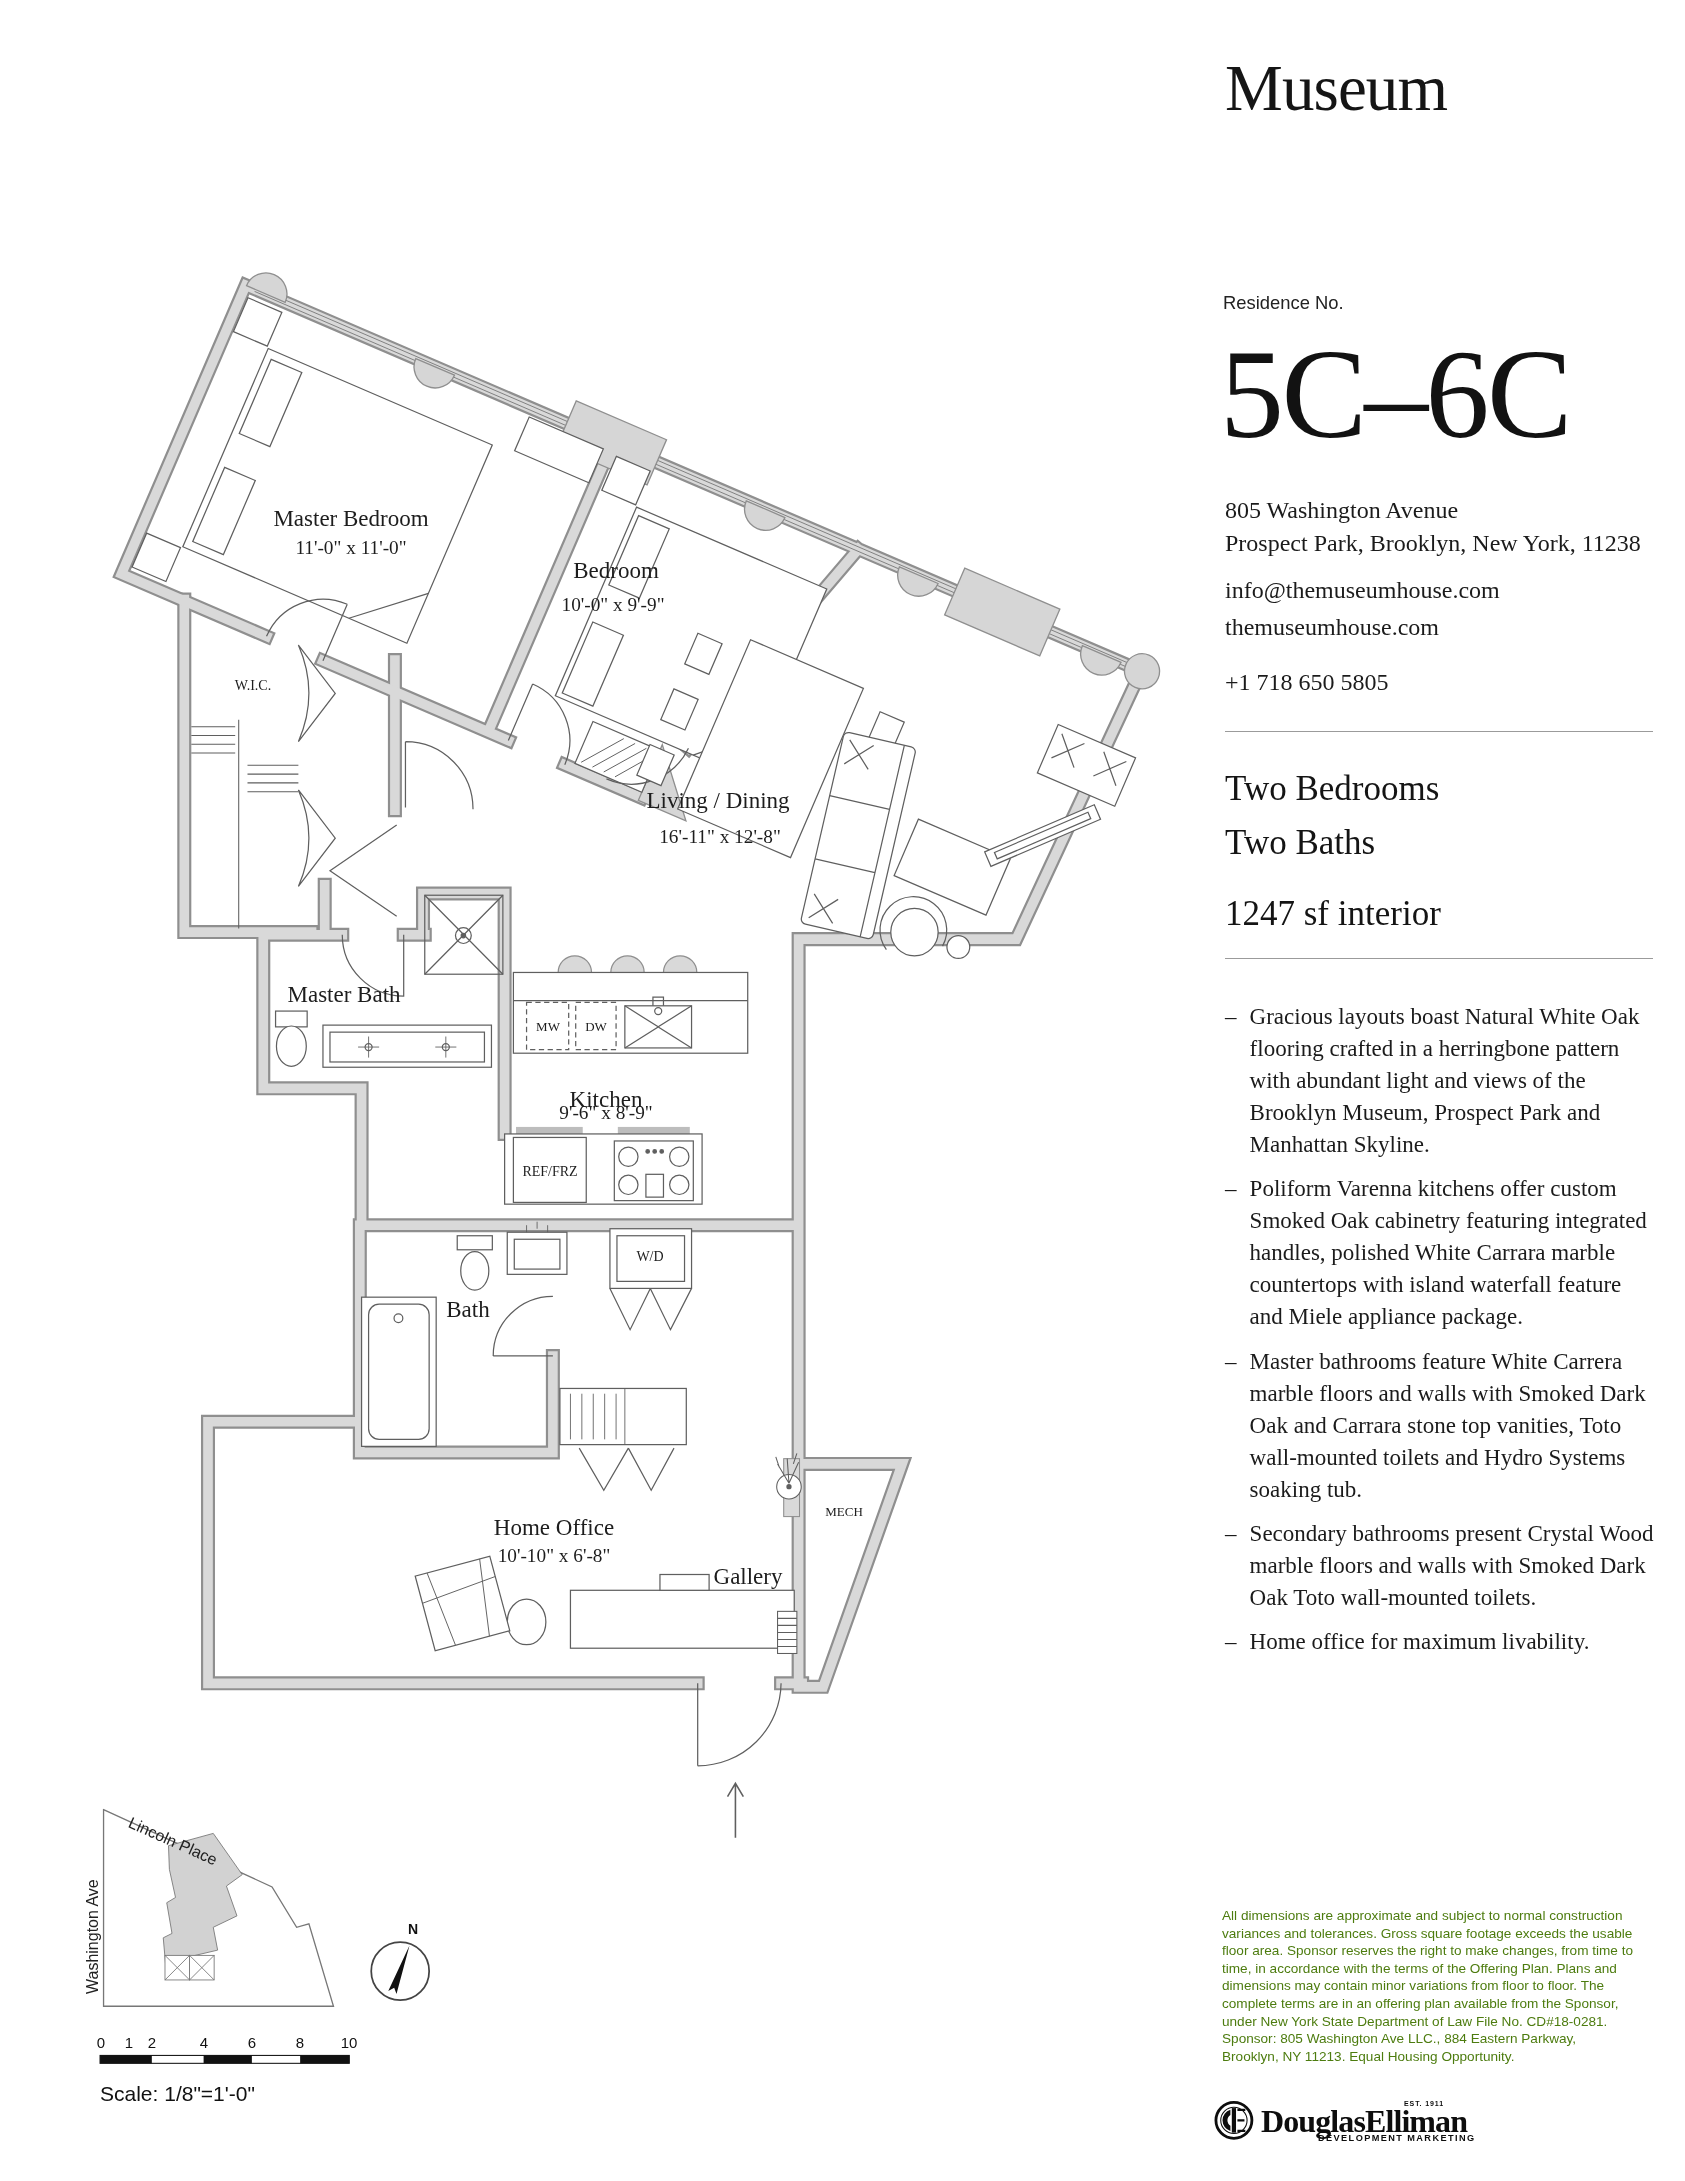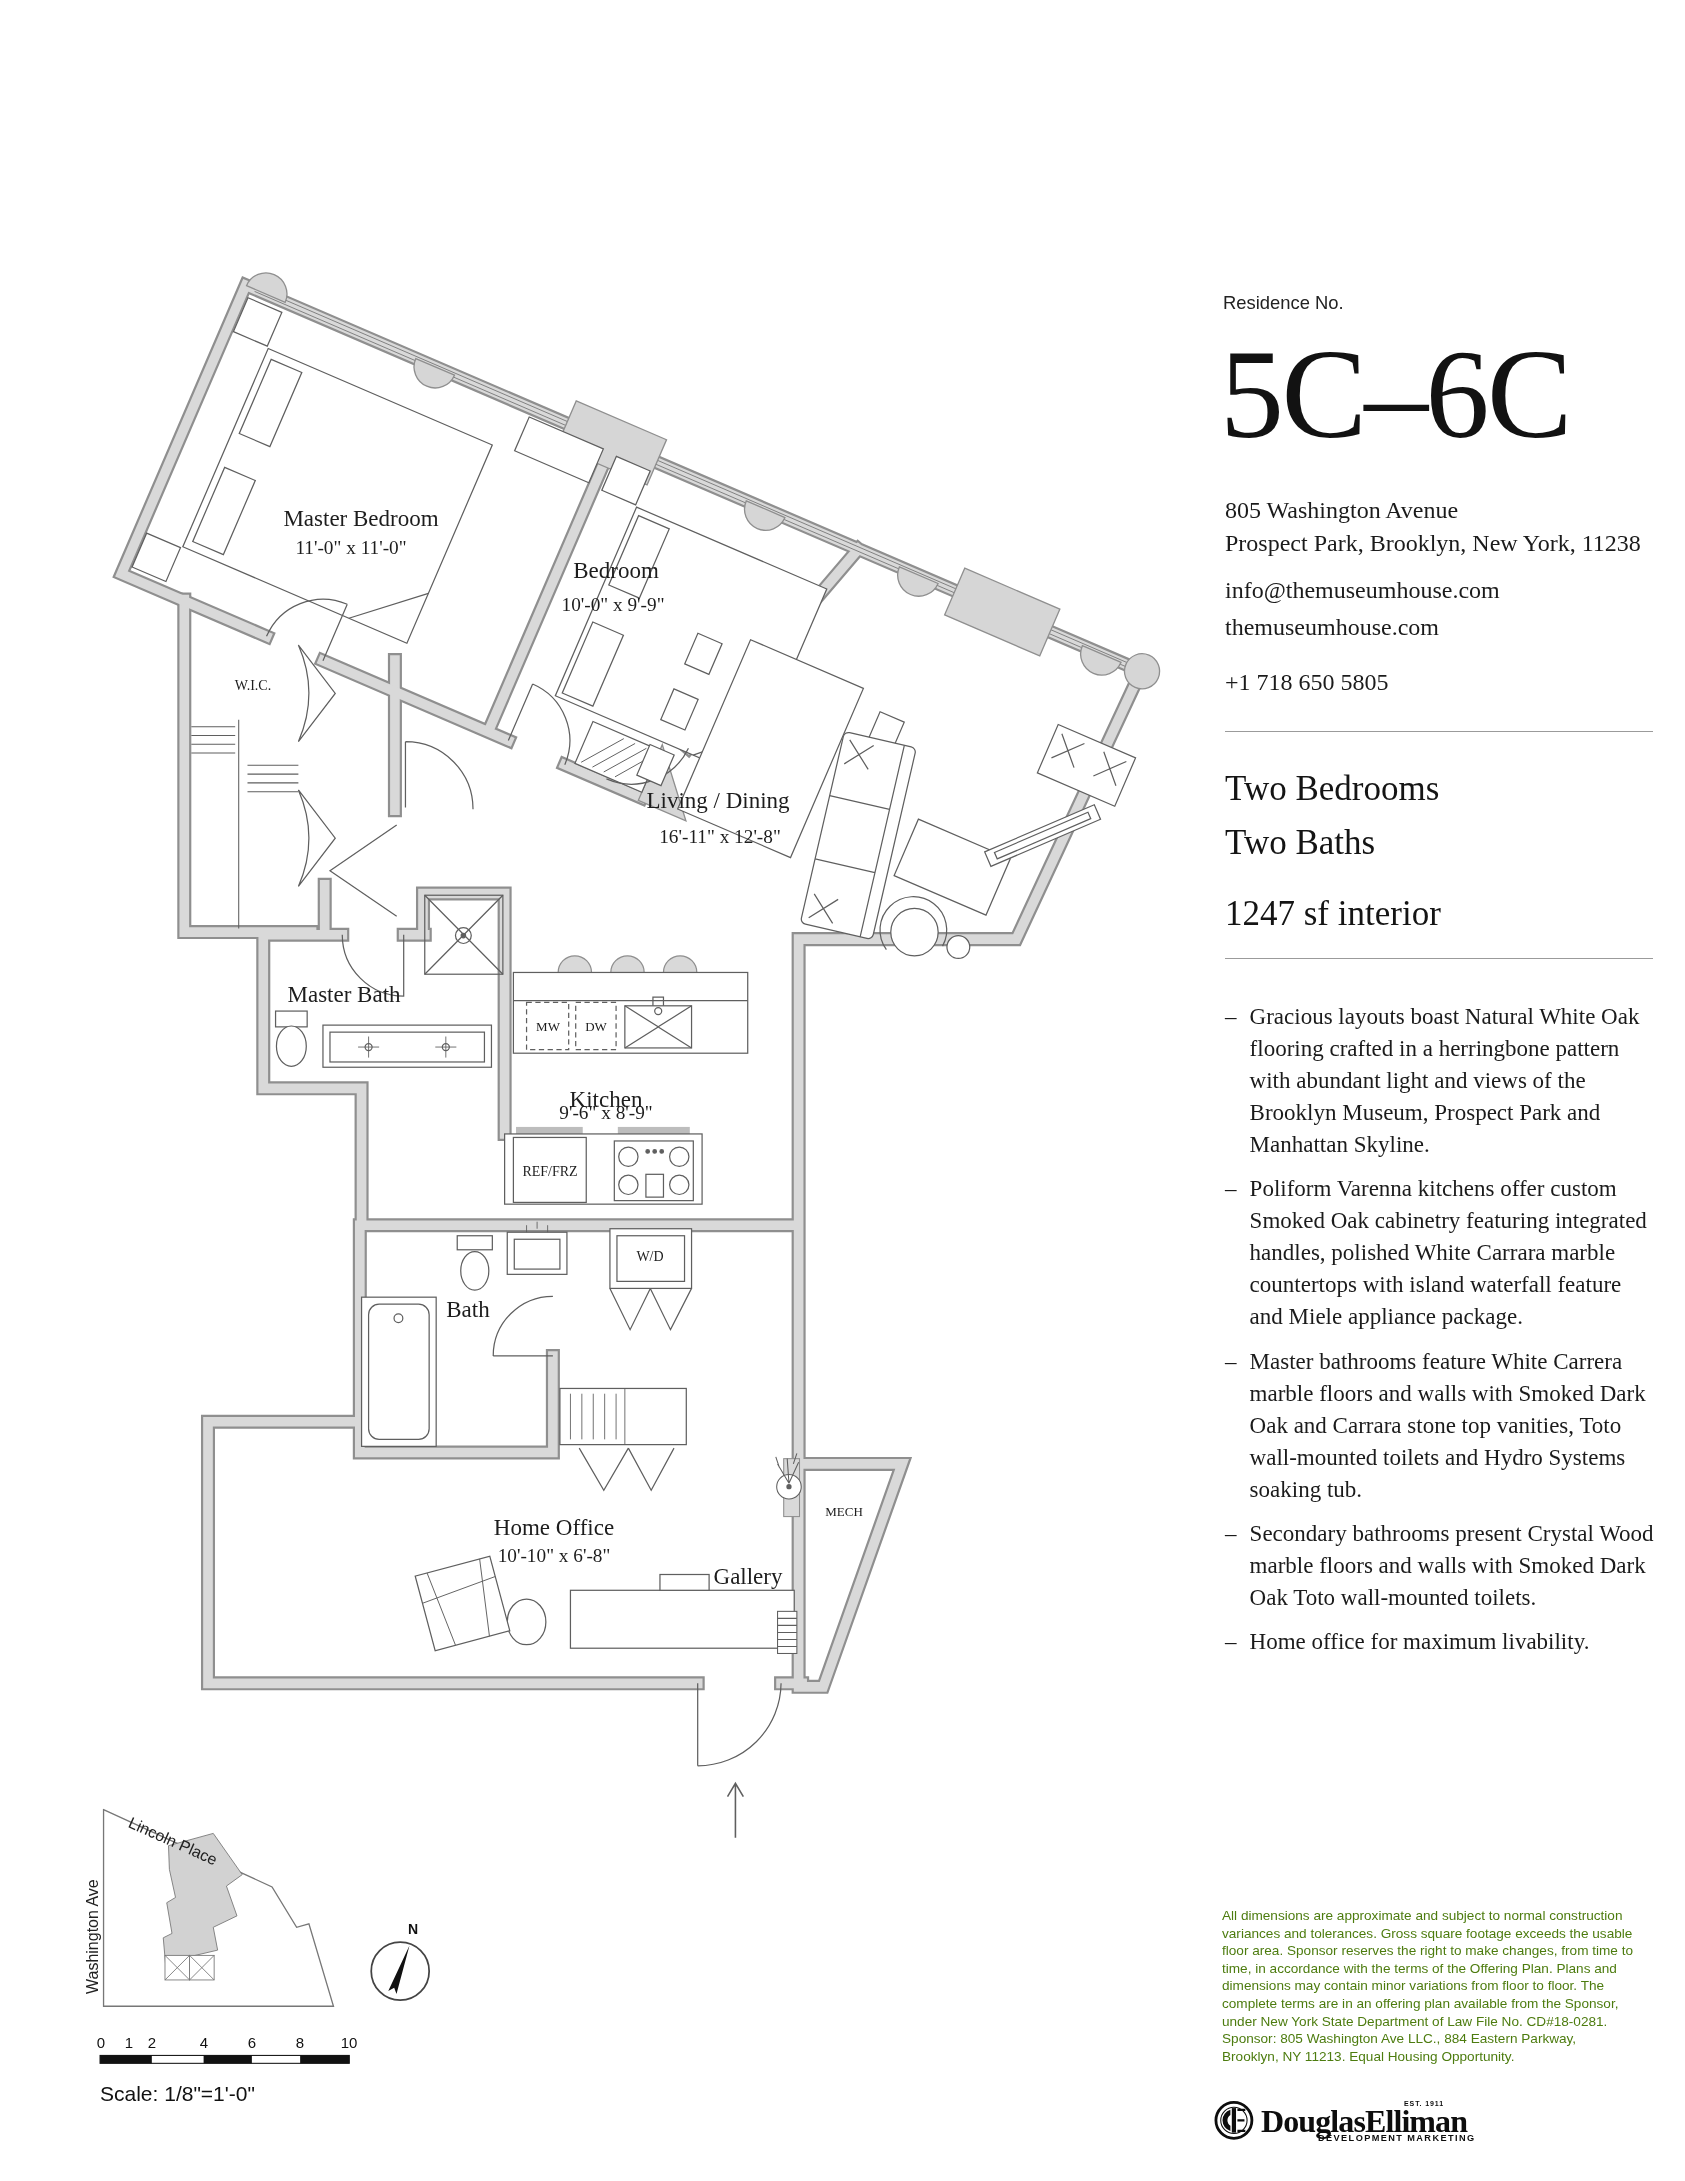--- a/index.html
+++ b/index.html
@@ -278,21 +278,21 @@
 
   <g>
     <circle cx="1406" cy="2416" r="20.5" fill="#ffffff" stroke="#0d0d0d" stroke-width="3.2"></circle>
     <circle cx="1406" cy="2416" r="15" fill="none" stroke="#0d0d0d" stroke-width="1.2"></circle>
     <rect x="1403.6" y="2402" width="4.8" height="28" fill="#0d0d0d"></rect>
     <path d="M1402,2404 A12.5,12.5 0 0 0 1402,2428 L1402,2422 A7,7 0 0 1 1402,2410 Z" fill="#0d0d0d"></path>
     <path d="M1410,2404 L1419,2404 M1410,2416 L1418,2416 M1410,2428 L1419,2428" stroke="#0d0d0d" stroke-width="2.6" fill="none"></path>
   </g>
 </svg>
 
-<div class="abs room ctr" style="left:351px;top:519px;margin-left:10px;">Master Bedroom</div>
+<div class="abs room ctr" style="left:351px;top:519px;">Master Bedroom</div>
 <div class="abs dims ctr" style="left:351px;top:548px;">11'-0" x 11'-0"</div>
 <div class="abs room ctr" style="left:616px;top:571px;">Bedroom</div>
 <div class="abs dims ctr" style="left:613px;top:605px;">10'-0" x 9'-9"</div>
 <div class="abs room ctr" style="left:718px;top:801px;">Living / Dining</div>
 <div class="abs dims ctr" style="left:720px;top:837px;">16'-11" x 12'-8"</div>
 <div class="abs lbl-s ctr" style="left:253px;top:686px;">W.I.C.</div>
 <div class="abs room ctr" style="left:344px;top:995px;">Master Bath</div>
 <div class="abs room ctr" style="left:606px;top:1080px;margin-top:20px;">Kitchen</div>
 <div class="abs dims ctr" style="left:606px;top:1113px;">9'-6" x 8'-9"</div>
 <div class="abs lbl-xs ctr" style="left:548px;top:1027px;">MW</div>
@@ -311,20 +311,21 @@
 <div class="abs scale-num ctr" style="left:101px;top:2042px;">0</div>
 <div class="abs scale-num ctr" style="left:129px;top:2042px;">1</div>
 <div class="abs scale-num ctr" style="left:152px;top:2042px;">2</div>
 <div class="abs scale-num ctr" style="left:204px;top:2042px;">4</div>
 <div class="abs scale-num ctr" style="left:252px;top:2042px;">6</div>
 <div class="abs scale-num ctr" style="left:300px;top:2042px;">8</div>
 <div class="abs scale-num ctr" style="left:349px;top:2042px;">10</div>
 <div class="abs scale-text" style="left:100px;top:2082px;">Scale: 1/8"=1'-0"</div>
 
 <div class="abs brand-title" style="left:1225px;top:53px;">
+  <div>Museum</div>
 </div>
 <div class="abs res-label" style="left:1223px;top:292px;">Residence No.</div>
 <div class="abs res-no" style="left:1220px;top:330px;">5C–6C</div>
 <div class="abs addr" style="left:1225px;top:494px;">
   <div>805 Washington Avenue</div>
   <div>Prospect Park, Brooklyn, New York, 11238</div>
 </div>
 <div class="abs contact" style="left:1225px;top:572px;">
   <div>info@themuseumhouse.com</div>
   <div>themuseumhouse.com</div>

